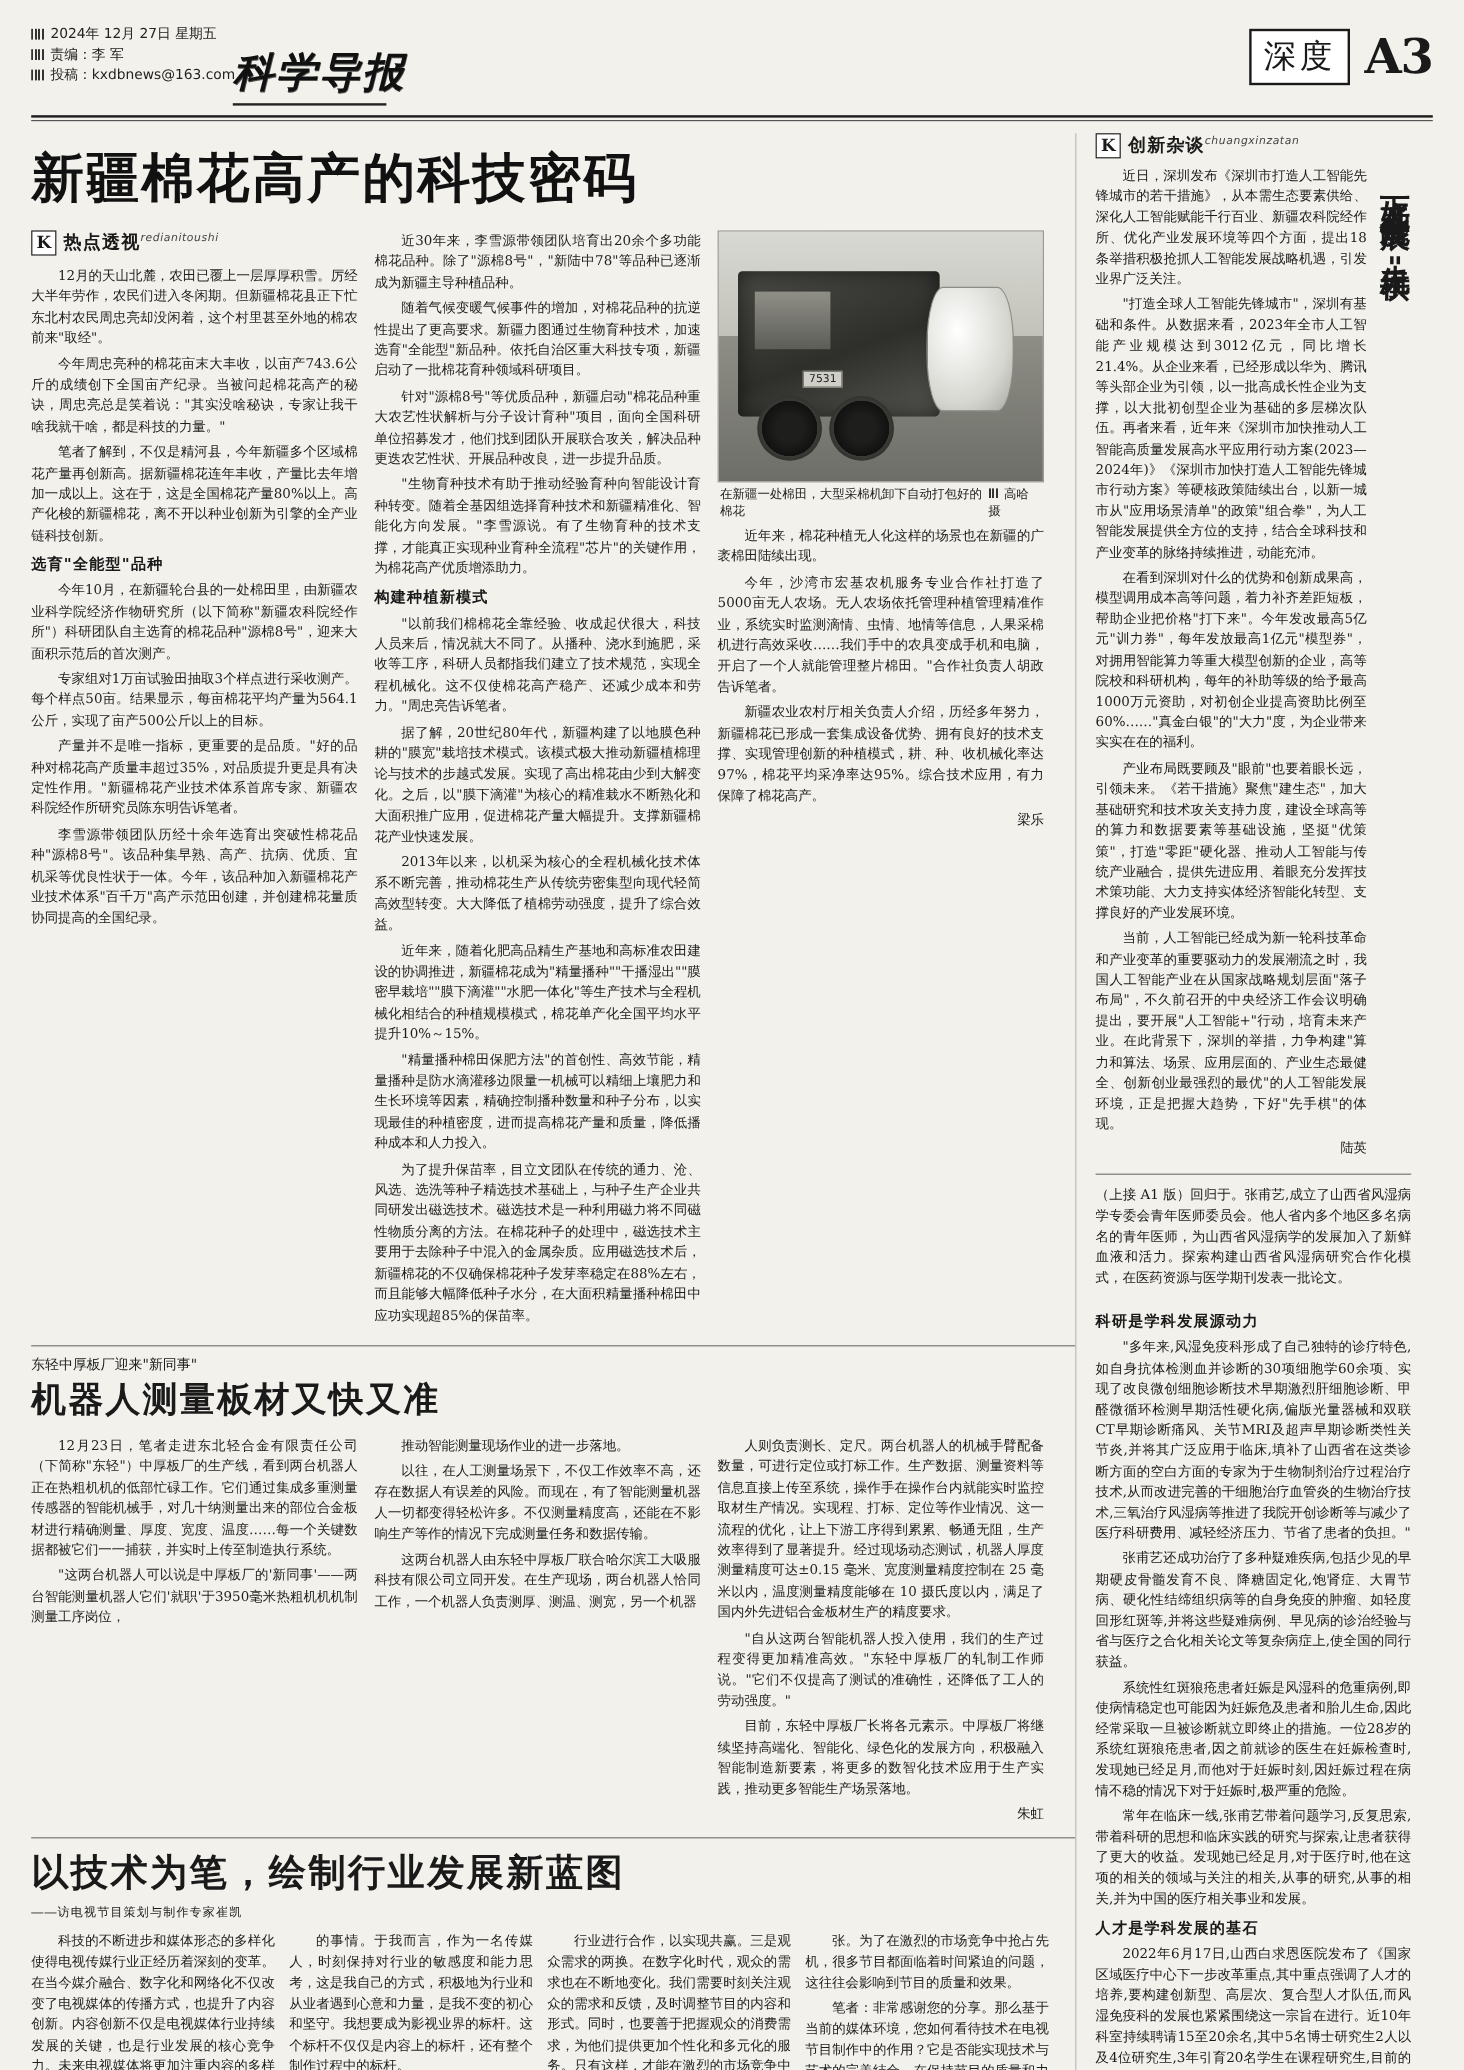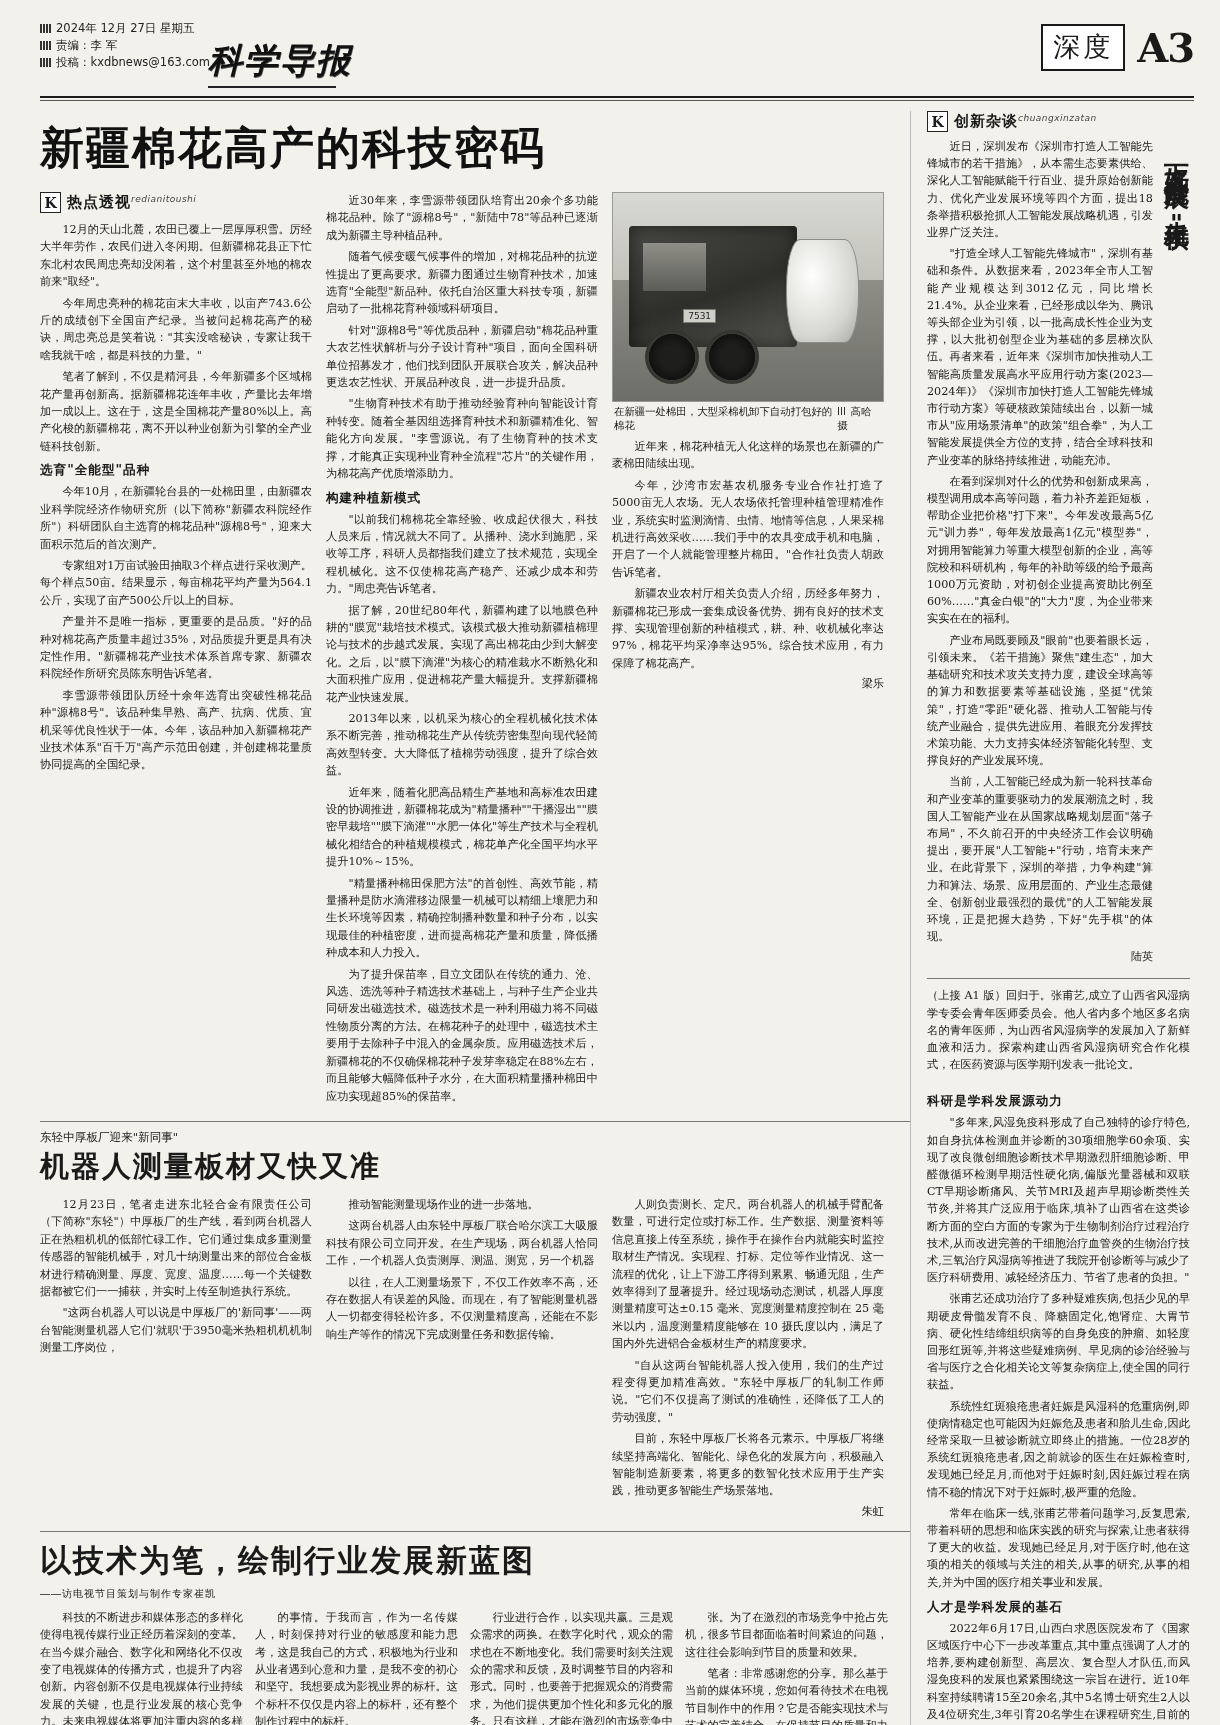--- a/index.html
+++ b/index.html
@@ -7,21 +7,21 @@
   body {
     width:1220px; height:1725px;
     background:#efefea;
     font-family:"DejaVu Sans","Liberation Sans",sans-serif;
     color:#1a1a1a;
   }
   .page {
     position:relative;
     width:1220px; height:1725px;
     background:#f2f1ec;
-    padding:18px 26px 10px 40px;
+    padding:18px 26px 10px 26px;
   }
 
   
   .masthead {
     display:flex; align-items:flex-start; justify-content:space-between;
     height:74px; position:relative;
   }
   .mast-left { font-size:11.5px; line-height:17px; color:#222; padding-top:2px; }
   .mast-left div { display:flex; align-items:center; }
   .mast-bar {
@@ -300,22 +300,22 @@
       <div>
         <div class="eyebrow">东轻中厚板厂迎来"新同事"</div>
         <h2 class="sub-headline">机器人测量板材又快又准</h2>
         <div class="cols3">
           <div class="col">
             <p class="t">12月23日，笔者走进东北轻合金有限责任公司（下简称"东轻"）中厚板厂的生产线，看到两台机器人正在热粗机机的低部忙碌工作。它们通过集成多重测量传感器的智能机械手，对几十纳测量出来的部位合金板材进行精确测量、厚度、宽度、温度……每一个关键数据都被它们一一捕获，并实时上传至制造执行系统。</p>
             <p class="t">"这两台机器人可以说是中厚板厂的'新同事'——两台智能测量机器人它们'就职'于3950毫米热粗机机机制测量工序岗位，</p>
           </div>
           <div class="col">
             <p class="t">推动智能测量现场作业的进一步落地。</p>
+            <p class="t">以往，在人工测量场景下，不仅工作效率不高，还存在数据人有误差的风险。而现在，有了智能测量机器人一切都变得轻松许多。不仅测量精度高，还能在不影响生产等作的情况下完成测量任务和数据传输。</p>
             <p class="t">这两台机器人由东轻中厚板厂联合哈尔滨工大吸服科技有限公司立同开发。在生产现场，两台机器人恰同工作，一个机器人负责测厚、测温、测宽，另一个机器</p>
-            <p class="t">以往，在人工测量场景下，不仅工作效率不高，还存在数据人有误差的风险。而现在，有了智能测量机器人一切都变得轻松许多。不仅测量精度高，还能在不影响生产等作的情况下完成测量任务和数据传输。</p>
           </div>
           <div class="col">
             <p class="t">人则负责测长、定尺。两台机器人的机械手臂配备数量，可进行定位或打标工作。生产数据、测量资料等信息直接上传至系统，操作手在操作台内就能实时监控取材生产情况。实现程、打标、定位等作业情况、这一流程的优化，让上下游工序得到累累、畅通无阻，生产效率得到了显著提升。经过现场动态测试，机器人厚度测量精度可达±0.15 毫米、宽度测量精度控制在 25 毫米以内，温度测量精度能够在 10 摄氏度以内，满足了国内外先进铝合金板材生产的精度要求。</p>
             <p class="t">"自从这两台智能机器人投入使用，我们的生产过程变得更加精准高效。"东轻中厚板厂的轧制工作师说。"它们不仅提高了测试的准确性，还降低了工人的劳动强度。"</p>
             <p class="t">目前，东轻中厚板厂长将各元素示。中厚板厂将继续坚持高端化、智能化、绿色化的发展方向，积极融入智能制造新要素，将更多的数智化技术应用于生产实践，推动更多智能生产场景落地。</p>
             <div class="sign">朱虹</div>
           </div>
         </div>
       </div>
 
@@ -350,21 +350,21 @@
       <div class="rail-kicker">
         <div class="k-box">K</div>
         <div class="k-txt">
           <span class="k-cn">创新杂谈</span>
           <span class="k-py">chuangxinzatan</span>
         </div>
       </div>
 
       <div class="rail-body">
         <div class="rail-col">
-          <p class="rt">近日，深圳发布《深圳市打造人工智能先锋城市的若干措施》，从本需生态要素供给、深化人工智能赋能千行百业、提升原始创新能力、优化产业发展环境等四个方面，提出18条举措积极抢抓人工智能发展战略机遇，引发业界广泛关注。</p>
+          <p class="rt">近日，深圳发布《深圳市打造人工智能先锋城市的若干措施》，从本需生态要素供给、深化人工智能赋能千行百业、新疆农科院经作所、优化产业发展环境等四个方面，提出18条举措积极抢抓人工智能发展战略机遇，引发业界广泛关注。</p>
           <p class="rt">"打造全球人工智能先锋城市"，深圳有基础和条件。从数据来看，2023年全市人工智能产业规模达到3012亿元，同比增长21.4%。从企业来看，已经形成以华为、腾讯等头部企业为引领，以一批高成长性企业为支撑，以大批初创型企业为基础的多层梯次队伍。再者来看，近年来《深圳市加快推动人工智能高质量发展高水平应用行动方案(2023—2024年)》《深圳市加快打造人工智能先锋城市行动方案》等硬核政策陆续出台，以新一城市从"应用场景清单"的政策"组合拳"，为人工智能发展提供全方位的支持，结合全球科技和产业变革的脉络持续推进，动能充沛。</p>
           <p class="rt">在看到深圳对什么的优势和创新成果高，模型调用成本高等问题，着力补齐差距短板，帮助企业把价格"打下来"。今年发改最高5亿元"训力券"，每年发放最高1亿元"模型券"，对拥用智能算力等重大模型创新的企业，高等院校和科研机构，每年的补助等级的给予最高1000万元资助，对初创企业提高资助比例至60%……"真金白银"的"大力"度，为企业带来实实在在的福利。</p>
           <p class="rt">产业布局既要顾及"眼前"也要着眼长远，引领未来。《若干措施》聚焦"建生态"，加大基础研究和技术攻关支持力度，建设全球高等的算力和数据要素等基础设施，坚挺"优策策"，打造"零距"硬化器、推动人工智能与传统产业融合，提供先进应用、着眼充分发挥技术策功能、大力支持实体经济智能化转型、支撑良好的产业发展环境。</p>
           <p class="rt">当前，人工智能已经成为新一轮科技革命和产业变革的重要驱动力的发展潮流之时，我国人工智能产业在从国家战略规划层面"落子布局"，不久前召开的中央经济工作会议明确提出，要开展"人工智能+"行动，培育未来产业。在此背景下，深圳的举措，力争构建"算力和算法、场景、应用层面的、产业生态最健全、创新创业最强烈的最优"的人工智能发展环境，正是把握大趋势，下好"先手棋"的体现。</p>
           <div class="rail-sign">陆英</div>
         </div>
         <div class="rail-title-wrap">
           <div class="vtitle">下好人工智能发展"先手棋"</div>
         </div>
       </div>

